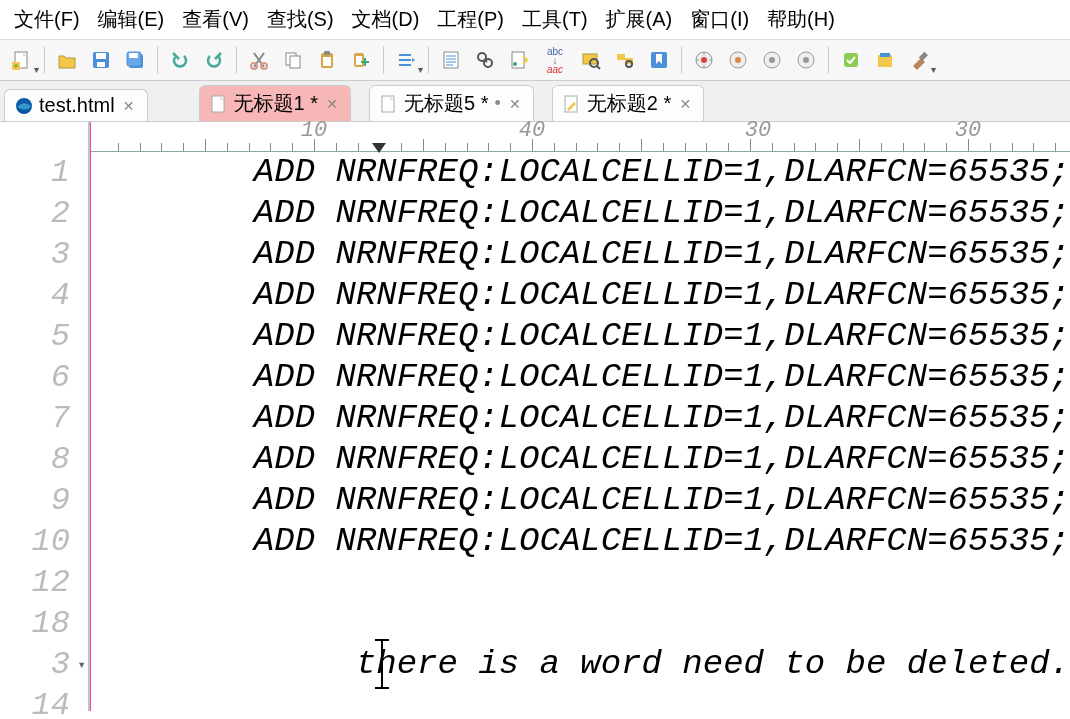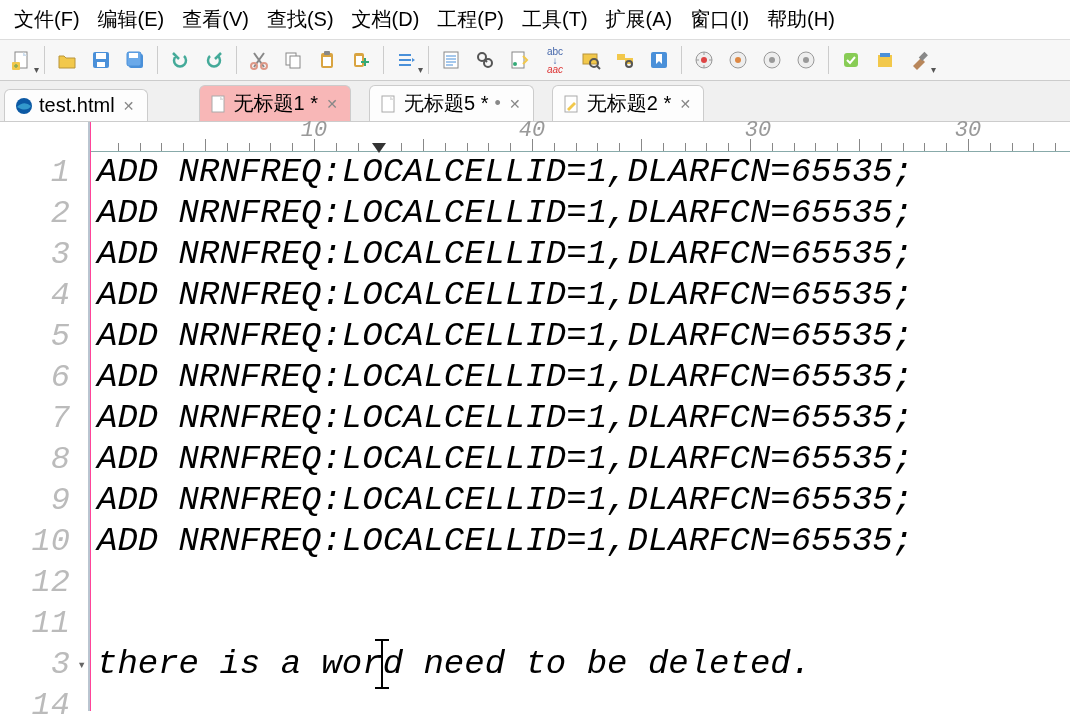--- a/index.html
+++ b/index.html
@@ -114,20 +114,21 @@
 }
 .code {
   flex: 1;
   padding-top: 30px;
   padding-left: 6px;
   font-family: "Courier New", monospace;
   font-size: 34px;
   position: relative;
   white-space: pre;
   border-left: 1px solid #f49;
+  text-align: right;
 }
 .code .line { height: 41px; line-height: 41px; }
 
 .ruler {
   position: absolute;
   top: 0;
   left: 90px;
   right: 0;
   height: 30px;
   border-bottom: 1px solid #8aa;
@@ -464,19 +465,19 @@
       <div class="ln">2</div>
       <div class="ln">3</div>
       <div class="ln">4</div>
       <div class="ln">5</div>
       <div class="ln">6</div>
       <div class="ln">7</div>
       <div class="ln">8</div>
       <div class="ln">9</div>
       <div class="ln">10</div>
       <div class="ln">12</div>
-      <div class="ln">11</div>
+      <div class="ln">18</div>
       <span class="fold-mark" style="top: 534px;">▾</span>
       <div class="ln">3</div>
       <div class="ln">14</div>
     </div>
   <div class="code" id="code"><div class="line">ADD NRNFREQ:LOCALCELLID=1,DLARFCN=65535;</div><div class="line">ADD NRNFREQ:LOCALCELLID=1,DLARFCN=65535;</div><div class="line">ADD NRNFREQ:LOCALCELLID=1,DLARFCN=65535;</div><div class="line">ADD NRNFREQ:LOCALCELLID=1,DLARFCN=65535;</div><div class="line">ADD NRNFREQ:LOCALCELLID=1,DLARFCN=65535;</div><div class="line">ADD NRNFREQ:LOCALCELLID=1,DLARFCN=65535;</div><div class="line">ADD NRNFREQ:LOCALCELLID=1,DLARFCN=65535;</div><div class="line">ADD NRNFREQ:LOCALCELLID=1,DLARFCN=65535;</div><div class="line">ADD NRNFREQ:LOCALCELLID=1,DLARFCN=65535;</div><div class="line">ADD NRNFREQ:LOCALCELLID=1,DLARFCN=65535;</div><div class="line"></div><div class="line"></div><div class="line">there is a word need to be deleted.</div><div class="line"></div><div class="text-cursor" style="left: 289.836px; top: 517px;"></div></div>
 </div>
 
 </body></html>

